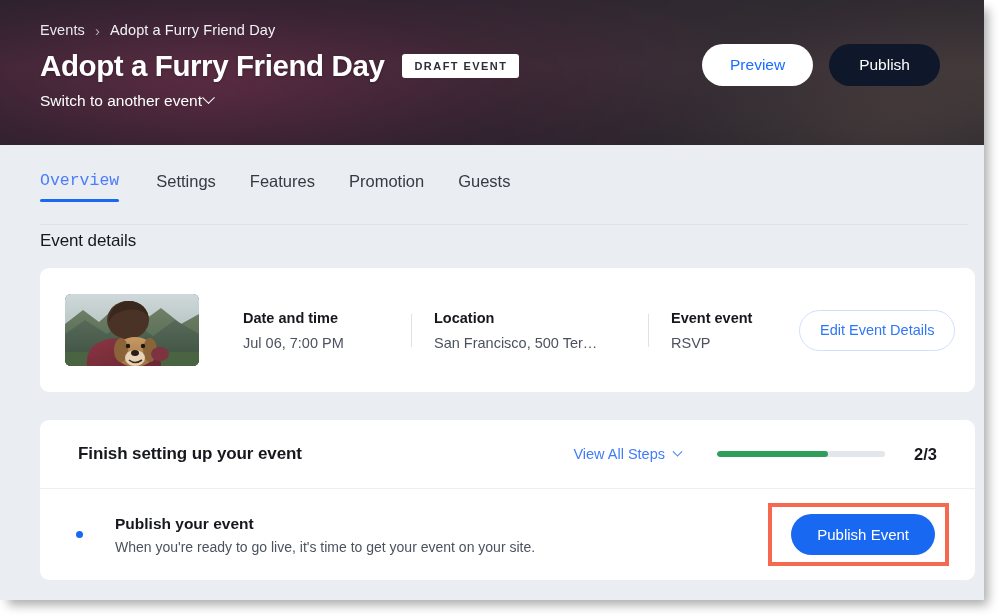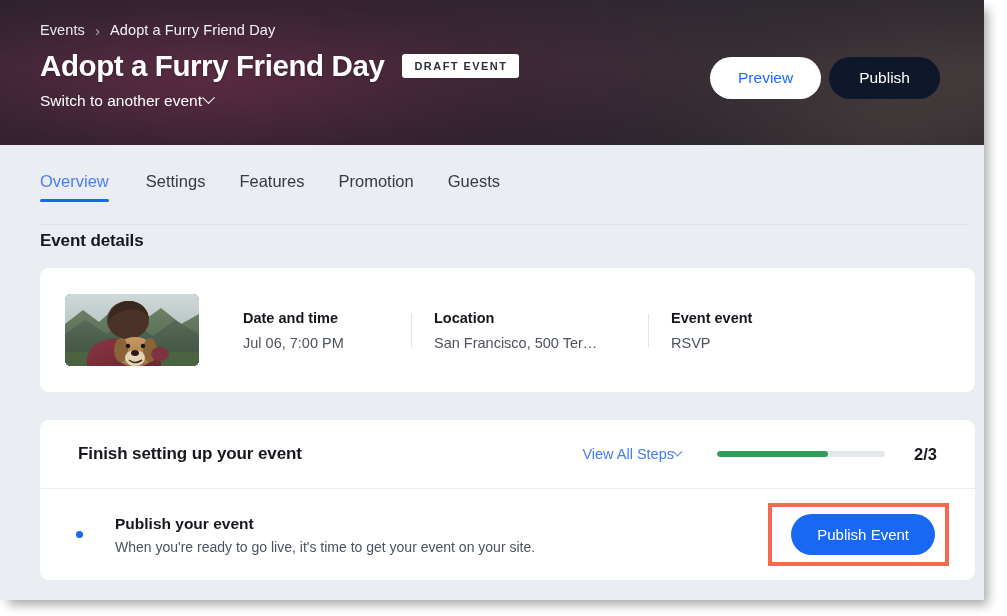--- a/index.html
+++ b/index.html
@@ -116,23 +116,23 @@
     width: 9px; height: 9px;
     border-right: 1.7px solid currentColor;
     border-bottom: 1.7px solid currentColor;
     transform: rotate(45deg) translate(-2px,-2px);
   }
 
   
   .header-actions {
     position: absolute;
     right: 44px;
-    top: 57px;
-    display: flex;
-    gap: 8px;
+    top: 44px;
+    display: flex;
+    gap: 16px;
   }
   .btn-pill {
     border: none;
     border-radius: 999px;
     font-family: inherit;
     font-size: 15.5px;
     cursor: pointer;
     line-height: 1;
     white-space: nowrap;
   }
@@ -155,21 +155,21 @@
   }
   .tab-list { display: flex; gap: 0; height: 100%; align-items: flex-start; }
   .tab {
     position: relative;
     font-size: 16.5px;
     color: #353a44;
     padding: 28px 17px 0;
     cursor: pointer;
     line-height: 1;
   }
-  .tab:first-child { padding-left: 0; padding-right: 20px; }
+  .tab:first-child { padding-left: 0; padding-right: 20px; font-family: Liberation Mono, monospace; }
   .tab.active { color: #4a7dfb; }
   .tab.active::after {
     content: "";
     position: absolute;
     left: 0; right: 20px;
     bottom: -12px;
     height: 3px;
     background: #1868f2;
     border-radius: 2px;
   }
@@ -180,21 +180,21 @@
     height: 1px;
     background: #dfe3e9;
   }
 
   
   #main {
     padding: 18px 16px 0 40px;
   }
   #section-heading {
     font-size: 17px;
-    font-weight: 700;
+    font-weight: 400;
     color: #16181d;
     letter-spacing: -0.1px;
     margin-bottom: 17px;
   }
 
   .card {
     background: #ffffff;
     border-radius: 9px;
     width: 935px;
   }
@@ -277,21 +277,21 @@
   #setup-title {
     font-size: 17px;
     font-weight: 700;
     color: #16181d;
     letter-spacing: -0.1px;
   }
   #view-all-steps {
     margin-left: auto;
     display: flex;
     align-items: center;
-    gap: 0;
+    gap: 9px;
     color: #3f7bfb;
     font-size: 14.5px;
     cursor: pointer;
     line-height: 1;
   }
   #view-all-steps .chev { width: 7px; height: 7px; border-width: 1.5px; }
 
   #progress-track {
     width: 168px;
     height: 6px;
@@ -480,20 +480,21 @@
           <div class="detail-value">San Francisco, 500 Ter…</div>
         </div>
 
         <div class="detail-divider"></div>
 
         <div id="detail-col-type" class="detail-col">
           <div class="detail-label">Event event</div>
           <div class="detail-value">RSVP</div>
         </div>
 
+        <button id="edit-event-details-button">Edit Event Details</button>
       </div>
 
     </section>
 
     <section id="setup-card" class="card">
 
       <div id="setup-header-row">
         <span id="setup-title">Finish setting up your event</span>
 
         <div id="view-all-steps">

